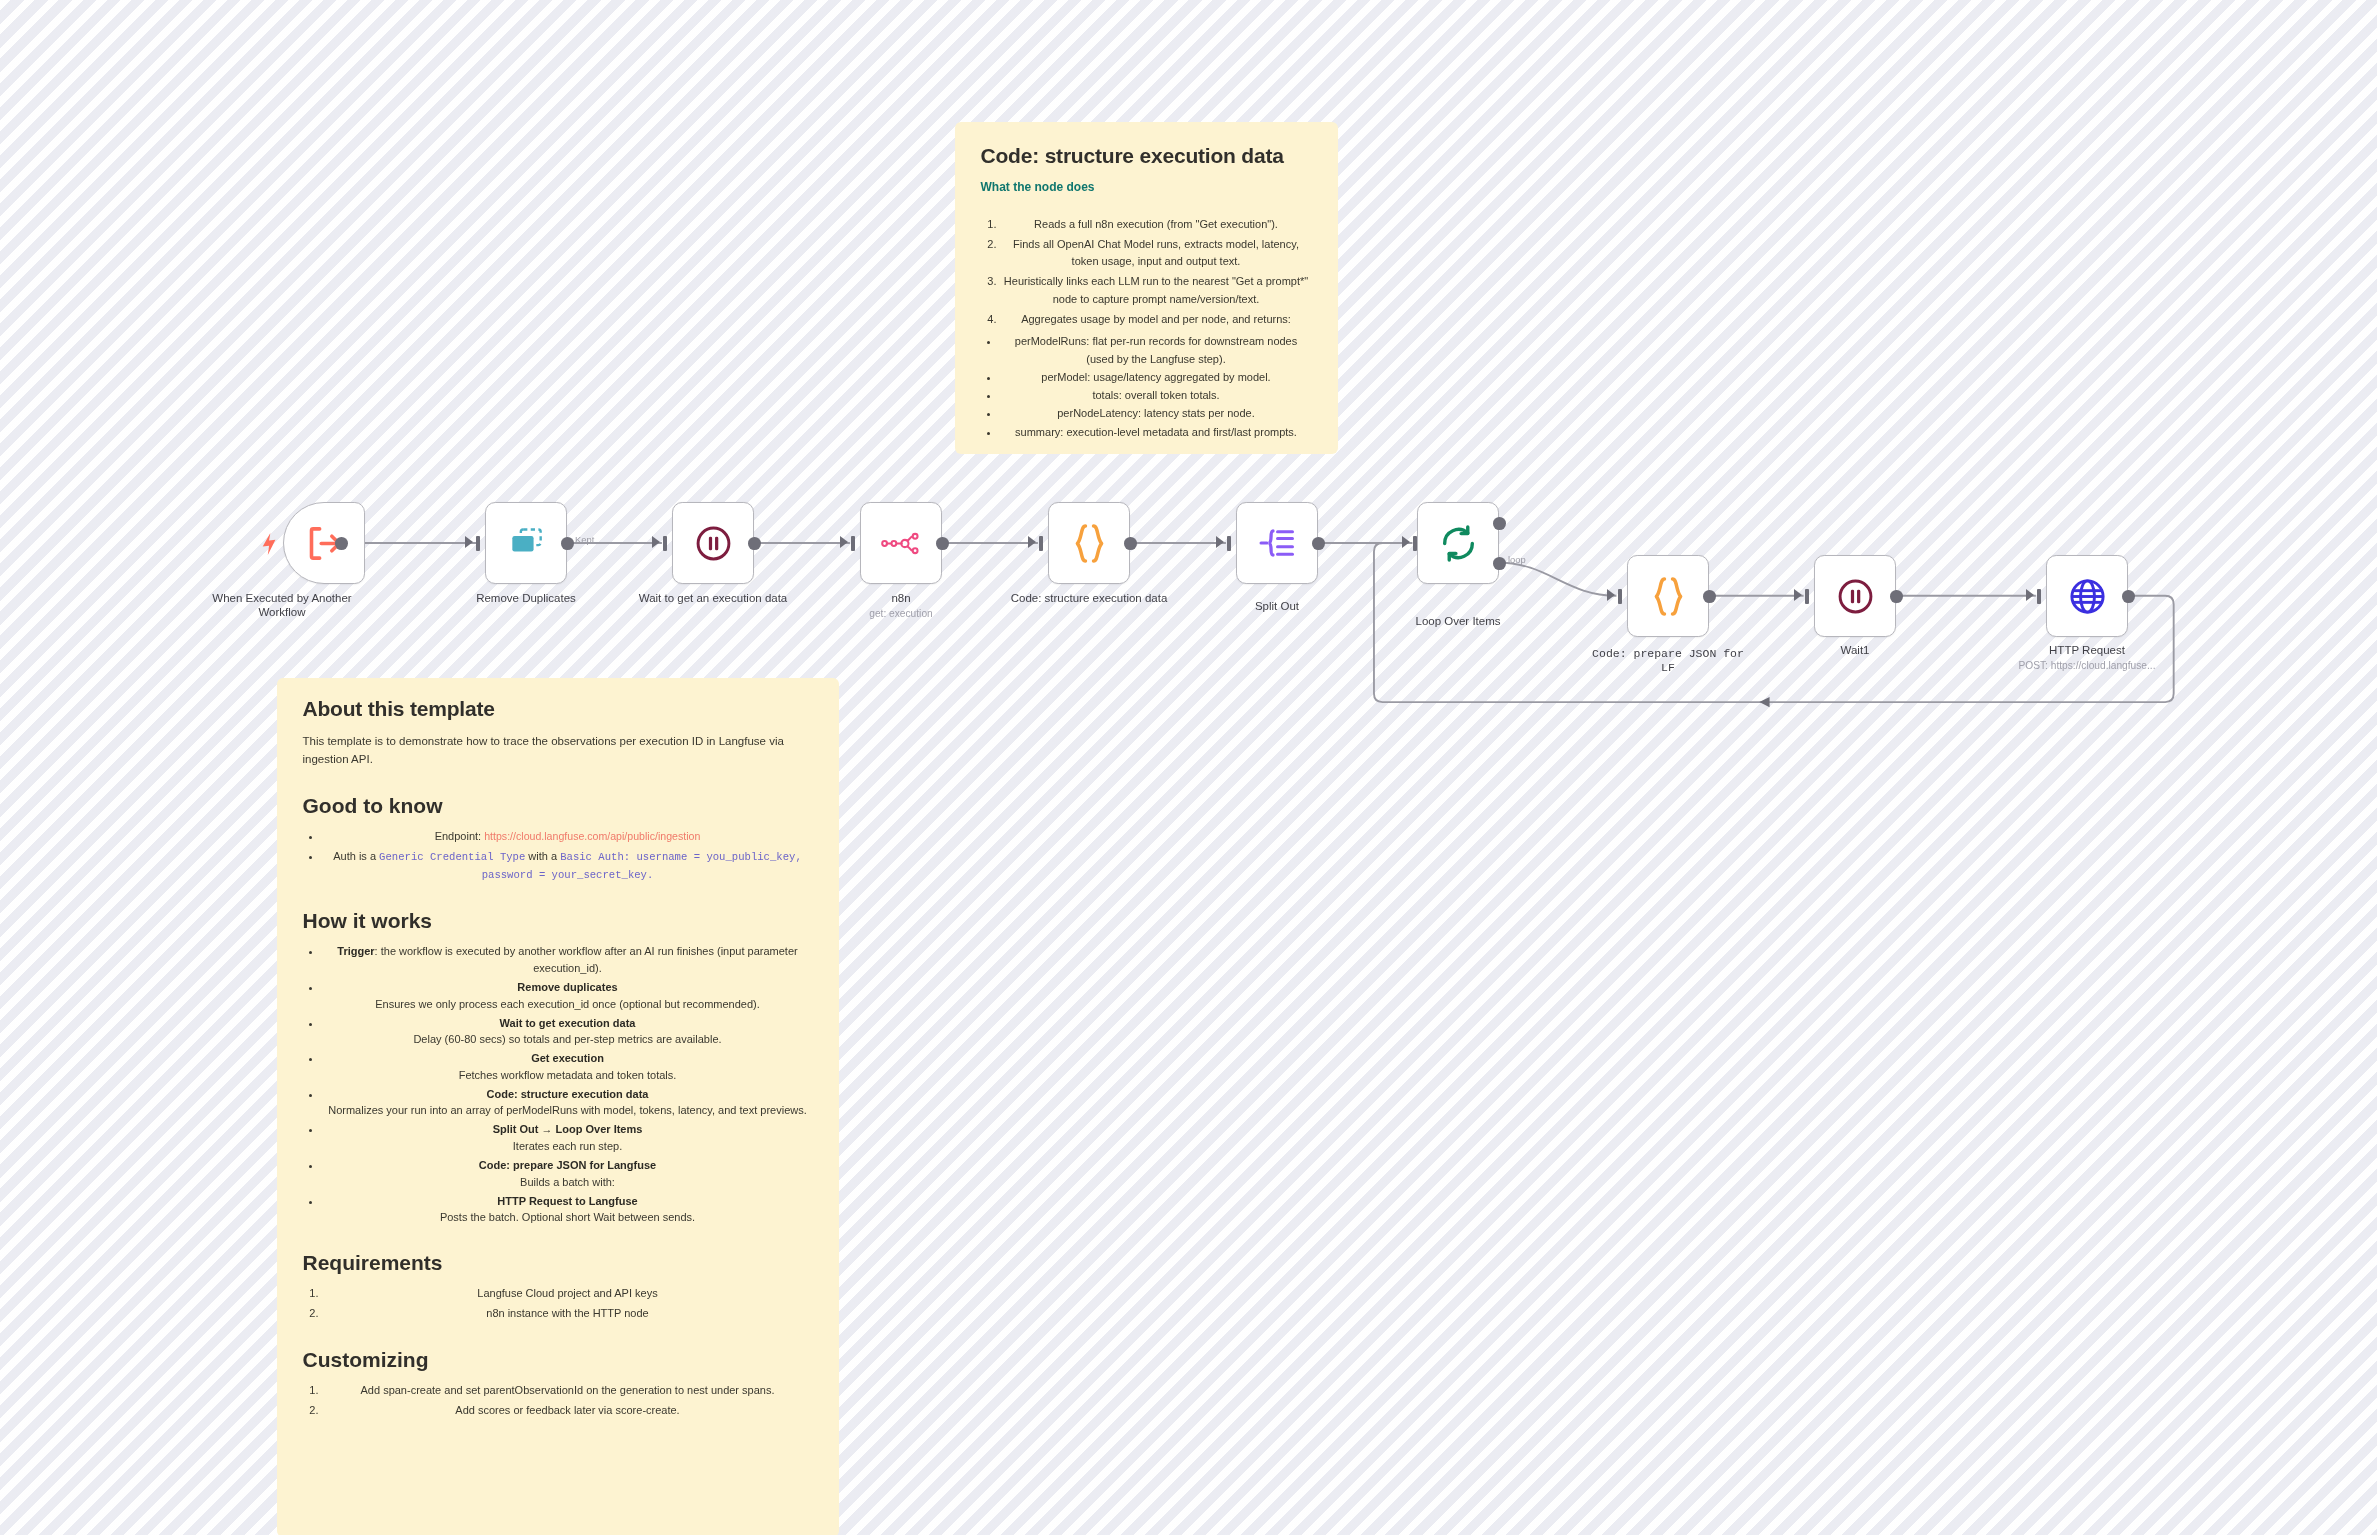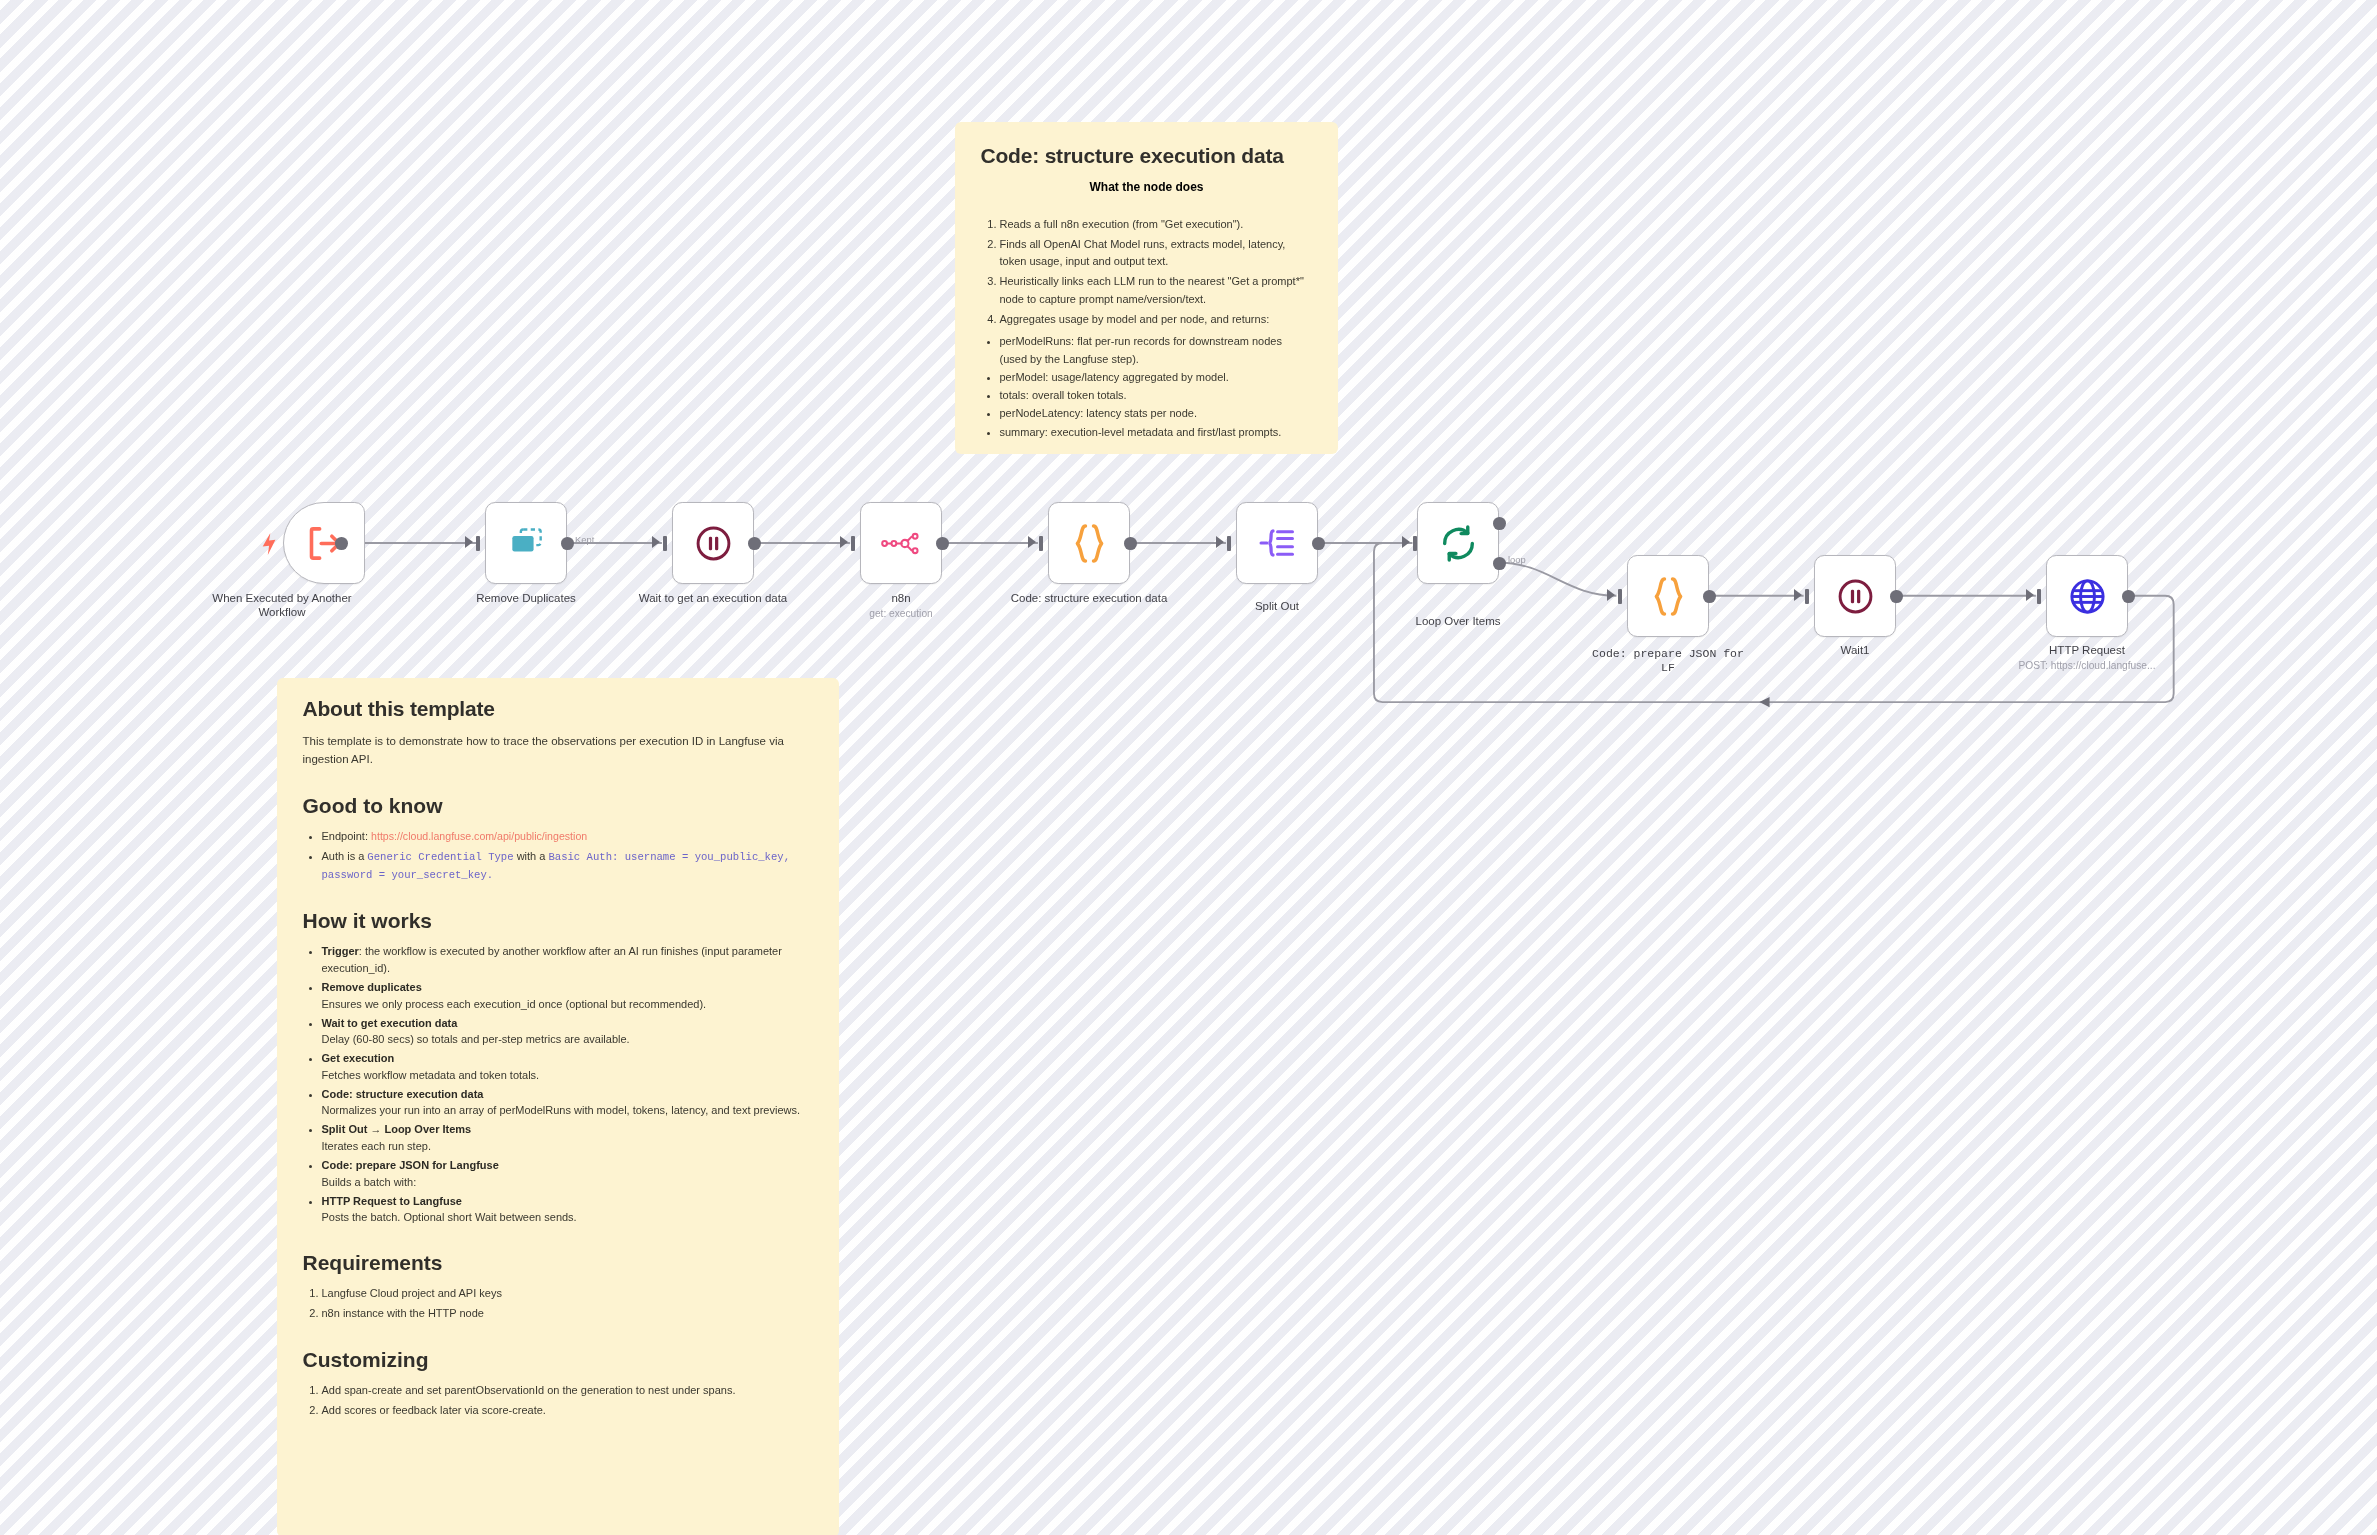--- a/index.html
+++ b/index.html
@@ -43,36 +43,35 @@
   .sticky h3 {
     font-size: 21px;
     font-weight: 700;
     color: #312f2b;
     margin-top: 25.5px;
     margin-bottom: 10.2px;
   }
   .sticky h4 {
     font-size: 12px;
     font-weight: 700;
-    color: #000000;
+    color: #0f766e;
     margin-bottom: 22px;
-    text-align: center;
   }
   .sticky p {
     font-size: 11.5px;
     line-height: 1.55;
     color: #3a382f;
   }
   .sticky ol, .sticky ul {
     margin-left: 19px;
     font-size: 11px;
     line-height: 1.58;
     color: #3a382f;
   }
-  .sticky ol li, .sticky ul li { margin-bottom: 2.6px; }
+  .sticky ol li, .sticky ul li { margin-bottom: 2.6px; text-align: center; }
   .sticky ul.tight li { margin-bottom: 0.9px; }
   .sticky ul { list-style-type: disc; }
   .sticky ul ul { list-style-type: circle; margin-top: 3.4px; }
 
   .hiw-list { list-style: disc; margin-left: 17px; }
   .hiw-list > li { margin-bottom: 19px; font-size: 11px; line-height: 1.5; }
   .hiw-list > li strong { font-weight: 700; color: #2c2a24; }
   .hiw-list .sub { display:block; color:#3a382f; }
 
   code, .code {

